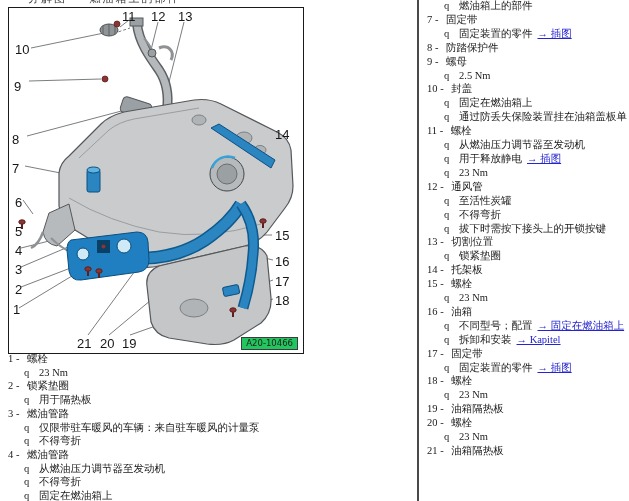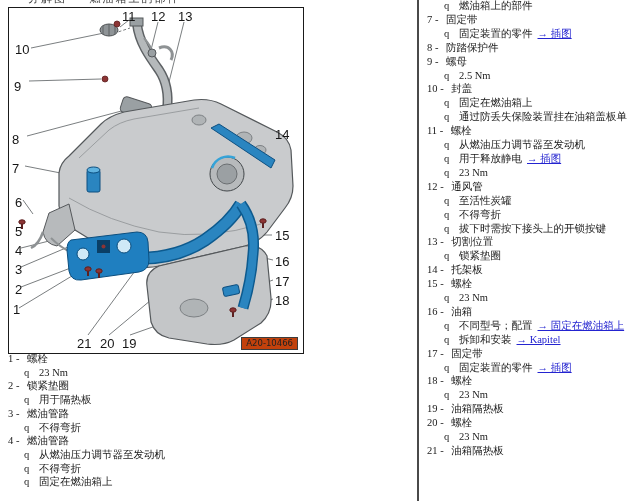--- a/index.html
+++ b/index.html
@@ -18,21 +18,21 @@
   }
   
   .figure-frame{
     position:absolute;left:8px;top:7px;width:294px;height:345px;
     border:1.5px solid #1a1a1a;background:#fff;
   }
   .fig-label{
     position:absolute;right:5px;bottom:3px;
     border:1px solid #3c3c3c;padding:0 4px;
     font-family:"DejaVu Sans","Liberation Sans",sans-serif;
-    font-size:8.5px;line-height:11px;color:#222;background:#c2410c;
+    font-size:8.5px;line-height:11px;color:#222;background:#22c55e;
   }
   svg text.callout{
     font-family:"Liberation Sans","DejaVu Sans",sans-serif;
     font-size:13px;fill:#161616;
   }
   
   .list{position:absolute;white-space:nowrap;font-size:10.5px;}
   #left-list{left:8px;top:352px;line-height:13.7px;width:406px;}
   #right-list{left:427px;top:-1px;line-height:13.9px;width:205px;}
   .ln{white-space:nowrap;}
@@ -182,20 +182,21 @@
   </svg>
   <div class="fig-label">A20-10466</div>
 </div>
 
 <div id="left-list" class="list">
     <div class="ln"><span class="pn">1 - </span><span>螺栓</span></div>
     <div class="ln"><span class="blt">q</span><span>23 Nm</span></div>
     <div class="ln"><span class="pn">2 - </span><span>锁紧垫圈</span></div>
     <div class="ln"><span class="blt">q</span><span>用于隔热板</span></div>
     <div class="ln"><span class="pn">3 - </span><span>燃油管路</span></div>
+    <div class="ln"><span class="blt">q</span><span>仅限带驻车暖风的车辆：来自驻车暖风的计量泵</span></div>
     <div class="ln"><span class="blt">q</span><span>不得弯折</span></div>
     <div class="ln"><span class="pn">4 - </span><span>燃油管路</span></div>
     <div class="ln"><span class="blt">q</span><span>从燃油压力调节器至发动机</span></div>
     <div class="ln"><span class="blt">q</span><span>不得弯折</span></div>
     <div class="ln"><span class="blt">q</span><span>固定在燃油箱上</span></div>
   </div>
 <div class="divider"></div>
 <div id="right-list" class="list">
     <div class="ln"><span class="blt">q</span><span>燃油箱上的部件</span></div>
     <div class="ln"><span class="pn">7 - </span><span>固定带</span></div>

